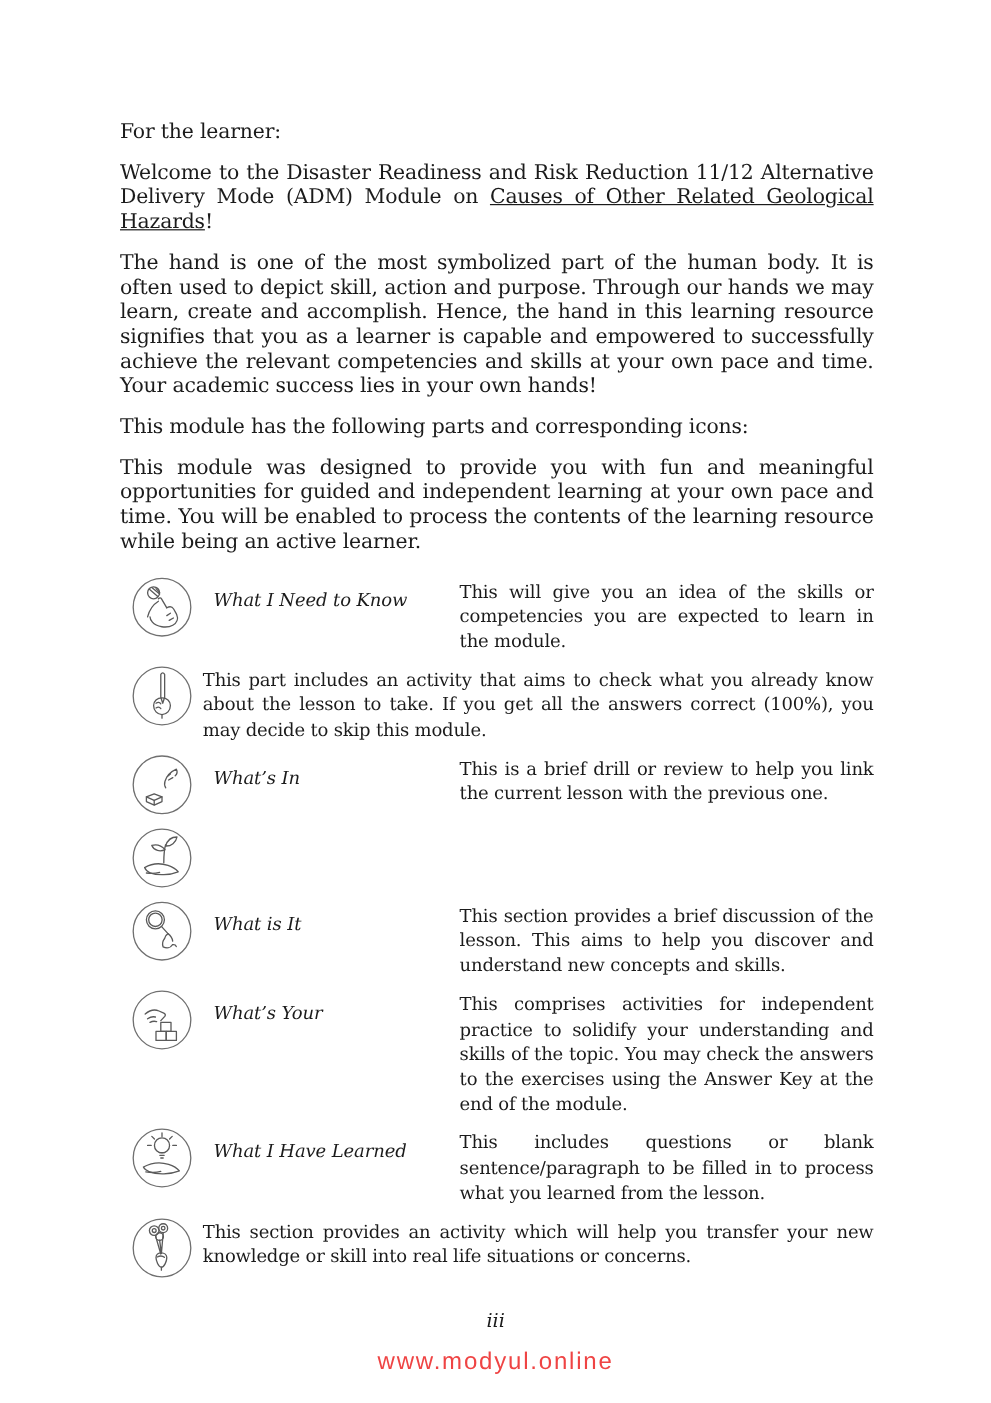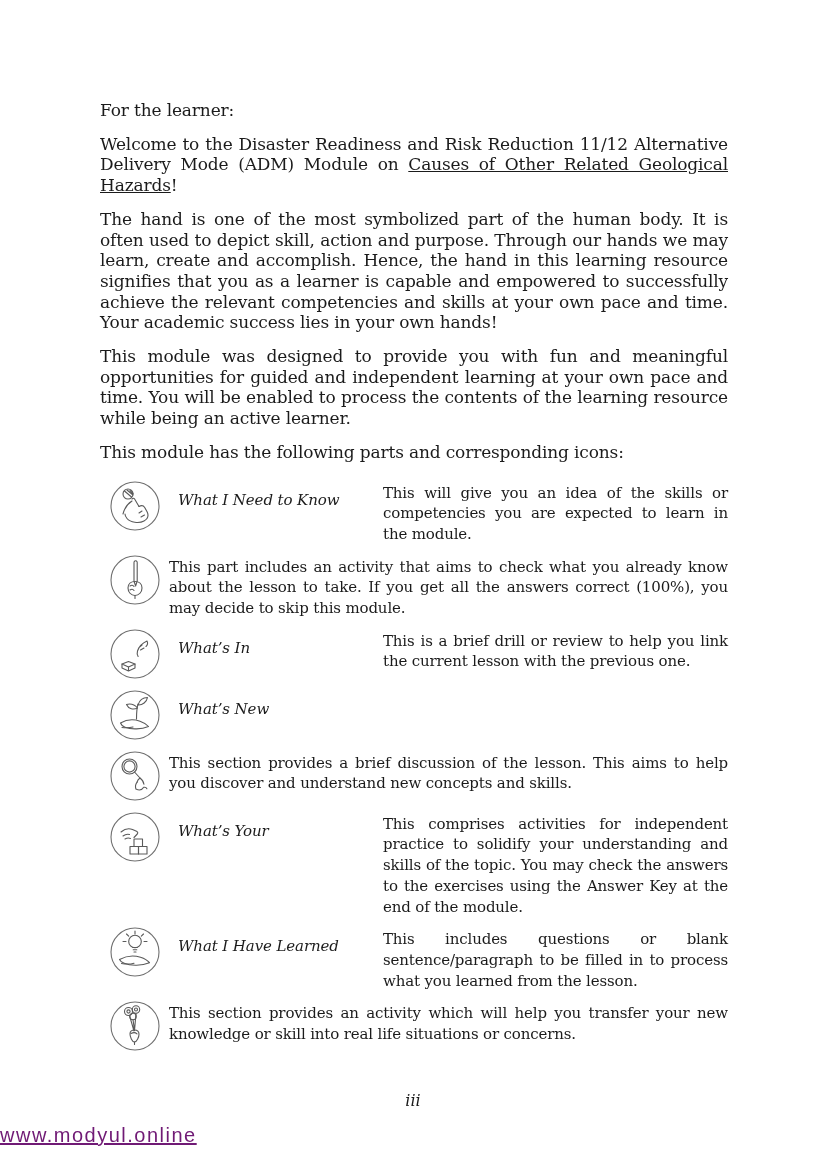--- a/index.html
+++ b/index.html
@@ -37,41 +37,40 @@
     padding-top:3px;
     font-size:15px;line-height:20.7px;
     text-align:justify;letter-spacing:-0.15px;
   }
   .page-number{
     position:absolute;left:0;right:0;top:1091px;
     text-align:center;font-style:italic;font-size:16px;color:#1b1b1b;
   }
   .watermark{
     position:absolute;left:0;right:0;top:1124px;
-    text-align:left;
+    text-align:center;
     font-family:"Liberation Sans", sans-serif;
     font-size:20px;letter-spacing:1.5px;
-    color:#701a75;
-    text-decoration:underline;
+    color:#ef4444;
   }
 </style>
 </head>
 <body>
 
 <div class="content">
 
   <p class="para salutation">For the learner:</p>
 
   <p class="para"><span>Welcome to the Disaster Readiness and Risk Reduction 11/12 Alternative Delivery Mode (ADM) Module on </span><span class="module-title-underline">Causes of Other Related Geological Hazards</span><span>!</span></p>
 
   <p class="para">The hand is one of the most symbolized part of the human body. It is often used to depict skill, action and purpose. Through our hands we may learn, create and accomplish. Hence, the hand in this learning resource signifies that you as a learner is capable and empowered to successfully achieve the relevant competencies and skills at your own pace and time. Your academic success lies in your own hands!</p>
 
+  <p class="para">This module has the following parts and corresponding icons:</p>
+
   <p class="para">This module was designed to provide you with fun and meaningful opportunities for guided and independent learning at your own pace and time. You will be enabled to process the contents of the learning resource while being an active learner.</p>
-
-  <p class="para">This module has the following parts and corresponding icons:</p>
 
   <div class="parts">
 
     <div class="part-row">
       <div class="icon-wrap">
         <svg width="52" height="52" viewBox="0 0 52 52" fill="none" stroke="#5a5a5a" stroke-width="1.1" stroke-linecap="round" stroke-linejoin="round">
           <circle cx="26" cy="26" r="24" stroke="#707070"></circle>
           <circle cx="19" cy="14" r="5"></circle>
           <path d="M15.5 11l7 6M18 10l6 5M21 10.5l3 3"></path>
           <path d="M23 19c1-1 2-1 2.6 0l4.4 7.5"></path>
@@ -113,34 +112,34 @@
       <div class="icon-wrap">
         <svg width="52" height="52" viewBox="0 0 52 52" fill="none" stroke="#5a5a5a" stroke-width="1.1" stroke-linecap="round" stroke-linejoin="round">
           <circle cx="26" cy="26" r="24" stroke="#707070"></circle>
           <path d="M27.5 30c0-6 .3-11 1.5-15"></path>
           <path d="M28.5 19c-3.5-4-7.5-4.5-11-3.5 2 4.5 7 5.5 11 3.5z"></path>
           <path d="M29 16c1.5-5 5-7.5 9.5-7.5-.8 4.5-5 7.8-9.5 7.5z"></path>
           <path d="M11.5 34c6-3.5 13-4 19.5-1.8 3.5 1.2 6.5 3 8.5 5.3-7 2.8-17 3.3-23.5.8-2.3-.9-3.8-2.4-4.5-4.3z"></path>
           <path d="M13 38.5c4 .5 8 .3 11-.5"></path>
         </svg>
       </div>
-      <div class="part-label">What’s New</div>
     </div>
 
     <div class="part-row">
       <div class="icon-wrap">
         <svg width="52" height="52" viewBox="0 0 52 52" fill="none" stroke="#5a5a5a" stroke-width="1.1" stroke-linecap="round" stroke-linejoin="round">
           <circle cx="26" cy="26" r="24" stroke="#707070"></circle>
           <circle cx="20.5" cy="16.5" r="7.5"></circle>
           <circle cx="20.5" cy="16.5" r="5.6"></circle>
           <path d="M25.5 22l5.5 6"></path>
           <path d="M31 28c2 1.5 3.6 3.8 3.9 6.3M31 28c-1.6 1-2.6 2.5-2.9 4.2"></path>
           <path d="M28.1 32.2c-1.5 1.8-2 4.3-1.2 6.8 3 1.5 6.2 1 7.8-1.7M34.7 37.3c1.5-.3 2.7.2 3.2 1.5"></path>
         </svg>
       </div>
+      <div class="part-label">What is It</div>
       <div class="part-desc">This section provides a brief discussion of the lesson. This aims to help you discover and understand new concepts and skills.</div>
     </div>
 
     <div class="part-row">
       <div class="icon-wrap">
         <svg width="52" height="52" viewBox="0 0 52 52" fill="none" stroke="#5a5a5a" stroke-width="1.1" stroke-linecap="round" stroke-linejoin="round">
           <circle cx="26" cy="26" r="24" stroke="#707070"></circle>
           <rect x="25" y="28" width="8.5" height="7.5"></rect>
           <rect x="21" y="35.5" width="8.5" height="7.5"></rect>
           <rect x="29.5" y="35.5" width="8.5" height="7.5"></rect>

